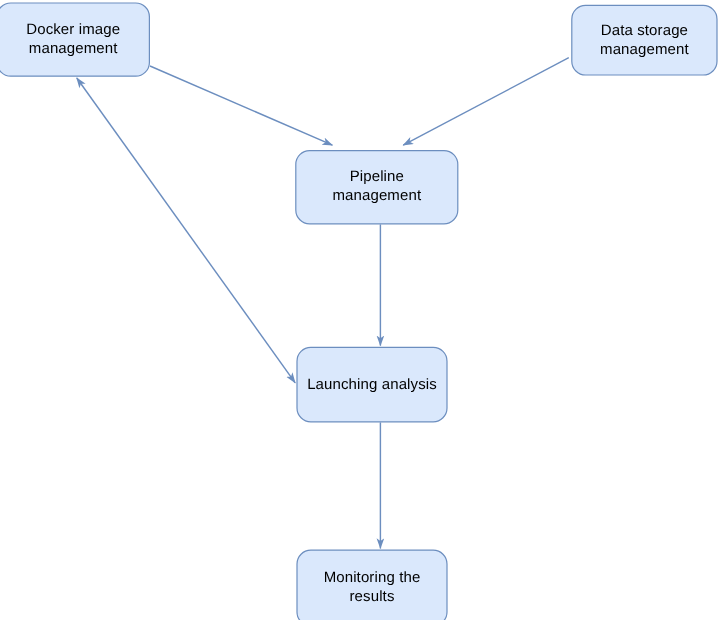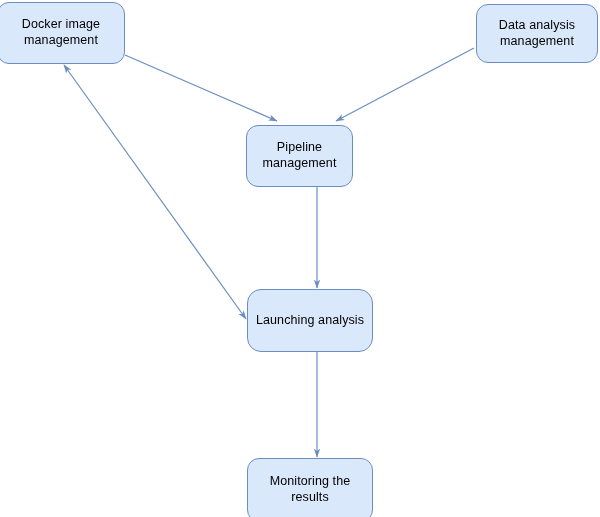--- a/index.html
+++ b/index.html
@@ -58,30 +58,29 @@
   }
   #node-data-storage-management {
     left: 476px;
     top: 4px;
     width: 122px;
     height: 59px;
   }
   #node-pipeline-management {
     left: 246px;
     top: 125px;
-    width: 107px;
+    width: 136px;
     height: 62px;
     justify-content: center;
   }
   #node-launching-analysis {
     left: 247px;
     top: 289px;
     width: 126px;
     height: 63px;
-    border-radius: 14px;
   }
   #node-monitoring-the-results {
     left: 247px;
     top: 458px;
     width: 126px;
     height: 64px;
   }
 </style>
 </head>
 <body>
@@ -108,21 +107,21 @@
 
     <line x1="317" y1="352" x2="317" y2="457" stroke="#6c8ebf" stroke-width="1.2" marker-end="url(#arrow-end)"></line>
   </svg>
 
   <div class="node" id="node-docker-image-management">
     <span class="node-label">Docker image
 management</span>
   </div>
 
   <div class="node" id="node-data-storage-management">
-    <span class="node-label">Data analysis
+    <span class="node-label">Data storage
 management</span>
   </div>
 
   <div class="node" id="node-pipeline-management">
     <span class="node-label">Pipeline
 management</span>
   </div>
 
   <div class="node" id="node-launching-analysis">
     <span class="node-label">Launching analysis</span>

